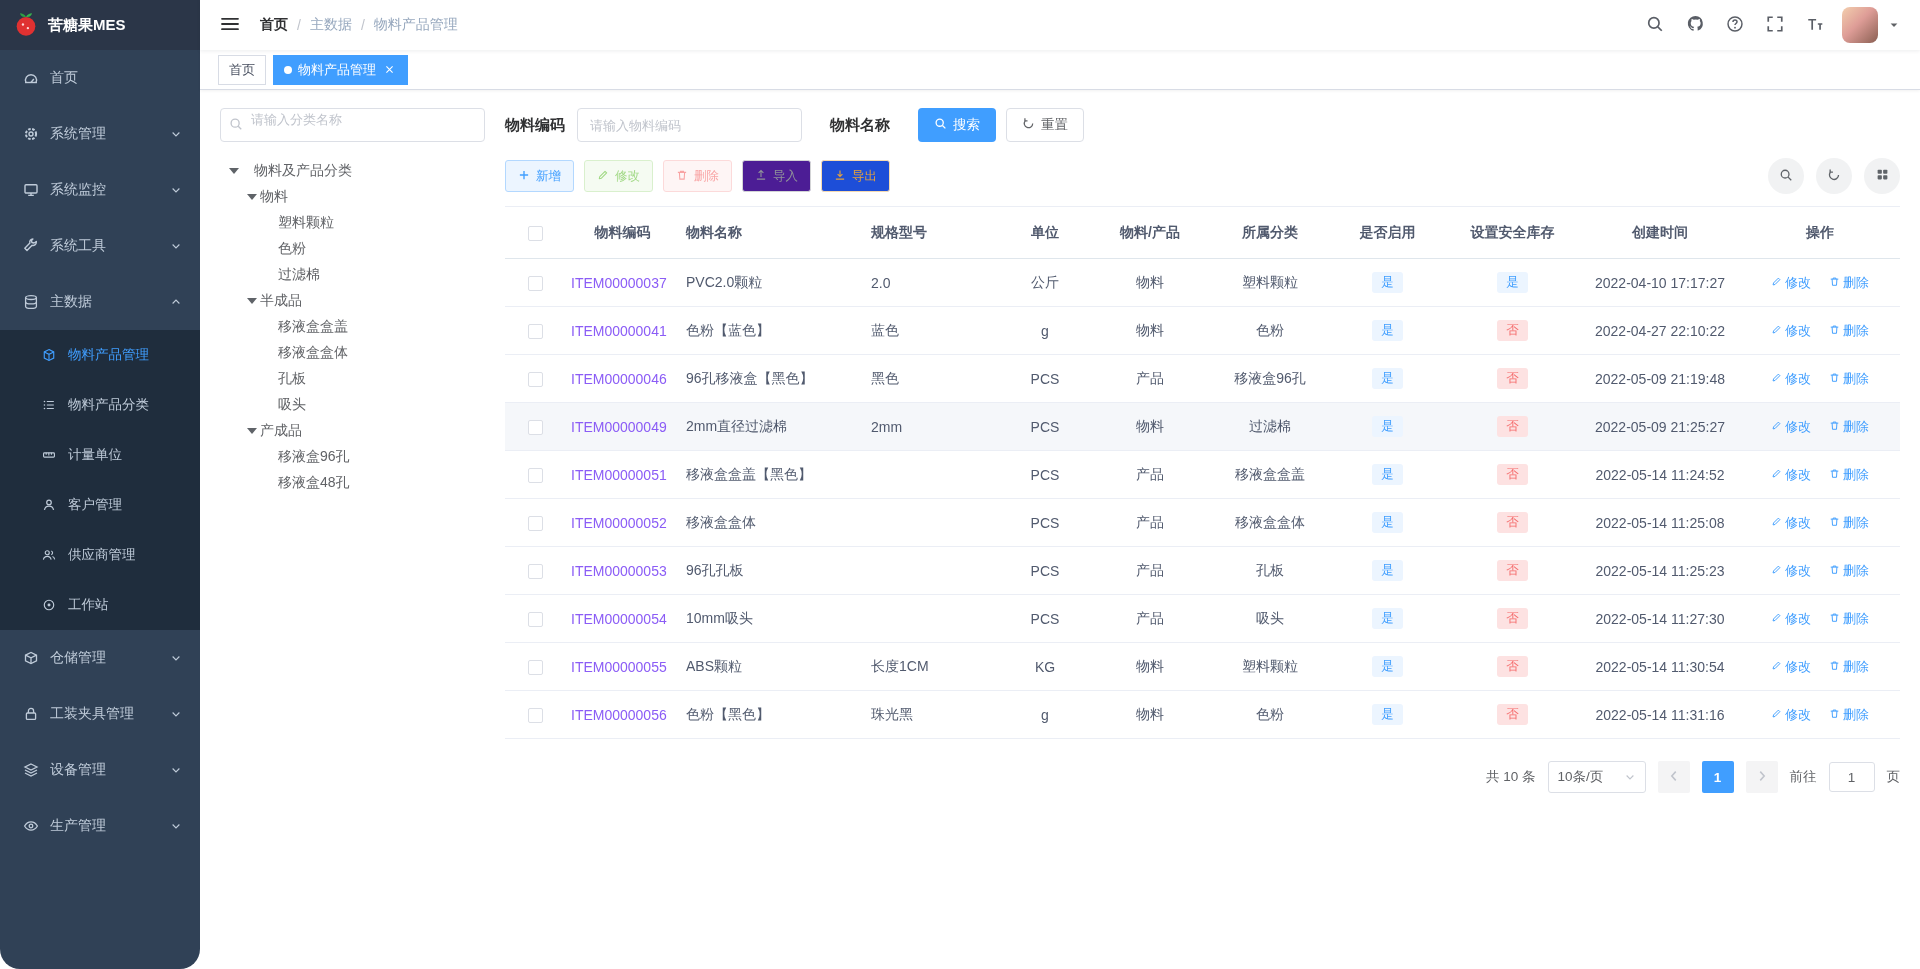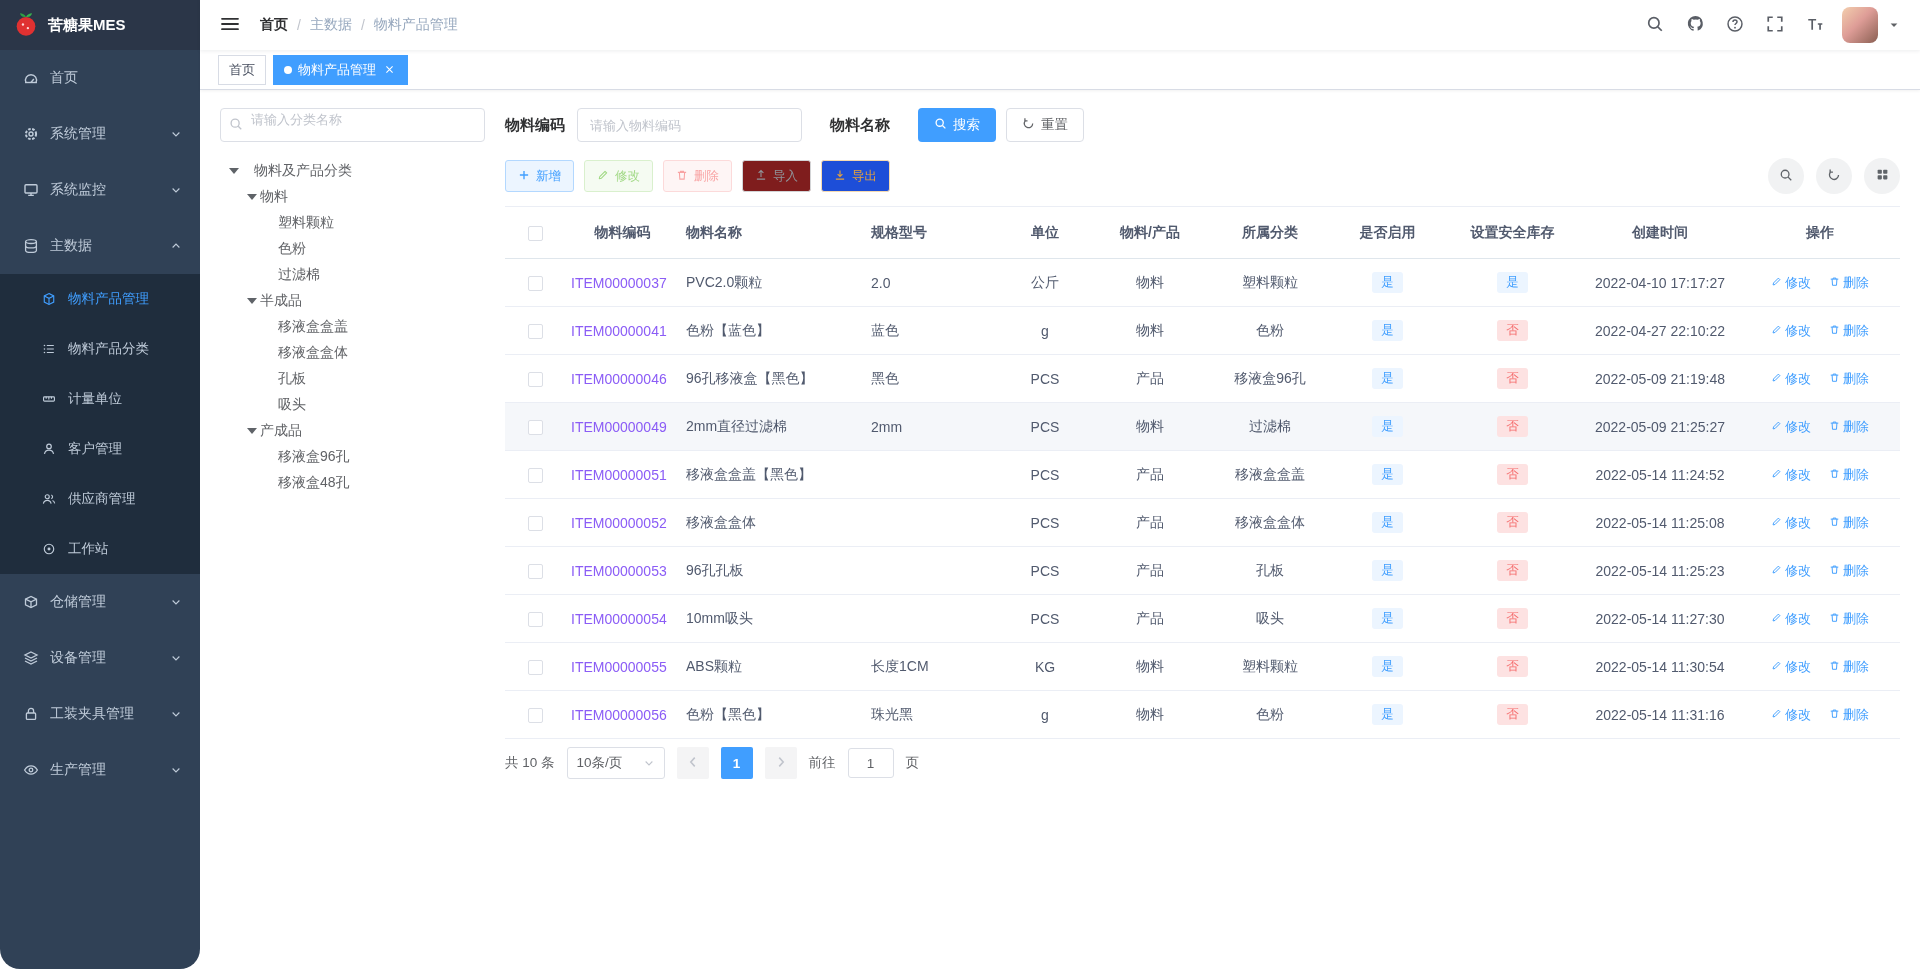--- a/index.html
+++ b/index.html
@@ -73,21 +73,21 @@
   .btn-default { border-color: #dcdfe6; color: #606266; }
   .ml16 { margin-left: 16px; }
   .ml10 { margin-left: 10px; }
 
   
   .toolbar-row { display: flex; align-items: center; margin-bottom: 12px; }
   .btn-sm { height: 32px; padding: 0 12px; font-size: 12.5px; border-radius: 3px; margin-right: 10px; }
   .btn-plain-primary { color: #409eff; background: #ecf5ff; border: 1px solid #b3d8ff; }
   .btn-plain-success { color: #67c23a; background: #f0f9eb; border: 1px solid #c2e7b0; }
   .btn-plain-danger  { color: #f56c6c; background: #fef0f0; border: 1px solid #fbc4c4; }
-  .btn-plain-info    { color: #909399; background: #7f1d1d; border: 1px solid #d3d4d6; }
+  .btn-plain-info    { color: #909399; background: #4c1d95; border: 1px solid #d3d4d6; }
   .btn-plain-warning { color: #e6a23c; background: #1d4ed8; border: 1px solid #f5dab1; }
   .is-disabled { opacity: .62; cursor: not-allowed; }
   .mini-circles { margin-left: auto; display: flex; gap: 12px; }
   .circle-btn { width: 36px; height: 36px; border-radius: 50%; border: none; background: #f1f2f3; color: #5f6368; display: flex; align-items: center; justify-content: center; cursor: pointer; }
 
   
   .data-table { width: 100%; border-collapse: collapse; table-layout: fixed; }
   .data-table thead th { height: 52px; font-size: 14px; font-weight: 700; color: #515a6e; border-top: 1px solid #ebeef5; border-bottom: 1px solid #dfe6ec; text-align: center; padding: 0 6px; }
   .data-table tbody td { height: 48px; font-size: 14px; color: #515a6e; border-bottom: 1px solid #ebeef5; text-align: center; padding: 0 6px; overflow: hidden; white-space: nowrap; text-overflow: ellipsis; }
   .data-table th:nth-child(3), .data-table td:nth-child(3),
@@ -96,21 +96,21 @@
   .row-hover { background: #f5f7fa; }
   .link { color: #8b5cf6; cursor: pointer; text-decoration: none; }
   .checkbox { display: inline-block; width: 15px; height: 15px; border: 1px solid #dcdfe6; border-radius: 2px; background: #fff; vertical-align: middle; cursor: pointer; }
   .badge { display: inline-block; min-width: 28px; padding: 3px 9px; font-size: 12.5px; border-radius: 3px; line-height: 1.25; }
   .badge-yes { color: #409eff; background: #ecf5ff; }
   .badge-no  { color: #f56c6c; background: #fde2e2; }
   .ops { white-space: nowrap; }
   .op-link { color: #409eff; font-size: 13px; cursor: pointer; display: inline-flex; align-items: center; gap: 3px; margin: 0 7px; text-decoration: none; }
 
   
-  .pagination { display: flex; align-items: center; gap: 12px; margin-top: 8px; font-size: 13.5px; color: #606266; }
+  .pagination { display: flex; align-items: center; justify-content: flex-end; gap: 12px; margin-top: 22px; font-size: 13.5px; color: #606266; }
   .pg-select { width: 98px; height: 32px; border: 1px solid #dcdfe6; border-radius: 3px; display: flex; align-items: center; justify-content: space-between; padding: 0 9px; cursor: pointer; color: #606266; }
   .pg-caret { display: flex; color: #c0c4cc; }
   .pg-btn { min-width: 32px; height: 32px; border: none; border-radius: 2px; background: #f4f4f5; color: #c0c4cc; display: flex; align-items: center; justify-content: center; cursor: pointer; font-family: inherit; font-size: 13.5px; }
   .pg-current { background: #409eff; color: #fff; font-weight: 600; }
   .pg-goto-input { width: 46px; height: 30px; border: 1px solid #dcdfe6; border-radius: 3px; text-align: center; font-size: 13.5px; color: #606266; outline: none; }
 </style>
 </head>
 <body>
 
 <div class="app">
@@ -164,20 +164,33 @@
             </svg>
           </span>
         <span class="mi-label">系统监控</span>
         <span class="mi-arrow">
             <svg viewBox="0 0 16 16" width="12" height="12" fill="none" stroke="currentColor" stroke-width="1.5">
               <path d="M3.5 6l4.5 4.5L12.5 6"></path>
             </svg>
           </span>
       </div>
 
+      <div class="menu-item">
+        <span class="mi-icon">
+            <svg viewBox="0 0 16 16" width="16" height="16" fill="none" stroke="currentColor" stroke-width="1.4">
+              <path d="M13.3 4.3a3.2 3.2 0 01-4.2 3L4 12.4l-2.2-2.2 5.1-5.1a3.2 3.2 0 013-4.2L8.4 2.4l.5 2.1 2.1.5 2.3-1.5z" stroke-linejoin="round"></path>
+            </svg>
+          </span>
+        <span class="mi-label">系统工具</span>
+        <span class="mi-arrow">
+            <svg viewBox="0 0 16 16" width="12" height="12" fill="none" stroke="currentColor" stroke-width="1.5">
+              <path d="M3.5 6l4.5 4.5L12.5 6"></path>
+            </svg>
+          </span>
+      </div>
 
       <div class="menu-item">
         <span class="mi-icon">
             <svg viewBox="0 0 16 16" width="16" height="16" fill="none" stroke="currentColor" stroke-width="1.3">
               <ellipse cx="8" cy="3.6" rx="5.4" ry="1.9"></ellipse>
               <path d="M2.6 3.6v8.8c0 1 2.4 1.9 5.4 1.9s5.4-.9 5.4-1.9V3.6"></path>
               <path d="M2.6 8c0 1 2.4 1.9 5.4 1.9S13.4 9 13.4 8"></path>
             </svg>
           </span>
         <span class="mi-label">主数据</span>
@@ -259,41 +272,41 @@
         <span class="mi-arrow">
             <svg viewBox="0 0 16 16" width="12" height="12" fill="none" stroke="currentColor" stroke-width="1.5">
               <path d="M3.5 6l4.5 4.5L12.5 6"></path>
             </svg>
           </span>
       </div>
 
       <div class="menu-item">
         <span class="mi-icon">
             <svg viewBox="0 0 16 16" width="16" height="16" fill="none" stroke="currentColor" stroke-width="1.3">
+              <rect x="3.4" y="7" width="9.2" height="6.4" rx="1"></rect>
+              <path d="M5.4 7V5a2.6 2.6 0 015.2 0v2"></path>
+            </svg>
+          </span>
+        <span class="mi-label">工装夹具管理</span>
+        <span class="mi-arrow">
+            <svg viewBox="0 0 16 16" width="12" height="12" fill="none" stroke="currentColor" stroke-width="1.5">
+              <path d="M3.5 6l4.5 4.5L12.5 6"></path>
+            </svg>
+          </span>
+      </div>
+
+      <div class="menu-item">
+        <span class="mi-icon">
+            <svg viewBox="0 0 16 16" width="16" height="16" fill="none" stroke="currentColor" stroke-width="1.3">
               <path d="M8 2l6 3-6 3-6-3 6-3z"></path>
               <path d="M2 8l6 3 6-3"></path>
               <path d="M2 11l6 3 6-3"></path>
             </svg>
           </span>
         <span class="mi-label">设备管理</span>
-        <span class="mi-arrow">
-            <svg viewBox="0 0 16 16" width="12" height="12" fill="none" stroke="currentColor" stroke-width="1.5">
-              <path d="M3.5 6l4.5 4.5L12.5 6"></path>
-            </svg>
-          </span>
-      </div>
-
-      <div class="menu-item">
-        <span class="mi-icon">
-            <svg viewBox="0 0 16 16" width="16" height="16" fill="none" stroke="currentColor" stroke-width="1.3">
-              <rect x="3.4" y="7" width="9.2" height="6.4" rx="1"></rect>
-              <path d="M5.4 7V5a2.6 2.6 0 015.2 0v2"></path>
-            </svg>
-          </span>
-        <span class="mi-label">工装夹具管理</span>
         <span class="mi-arrow">
             <svg viewBox="0 0 16 16" width="12" height="12" fill="none" stroke="currentColor" stroke-width="1.5">
               <path d="M3.5 6l4.5 4.5L12.5 6"></path>
             </svg>
           </span>
       </div>
 
       <div class="menu-item">
         <span class="mi-icon">
             <svg viewBox="0 0 16 16" width="16" height="16" fill="none" stroke="currentColor" stroke-width="1.3">

